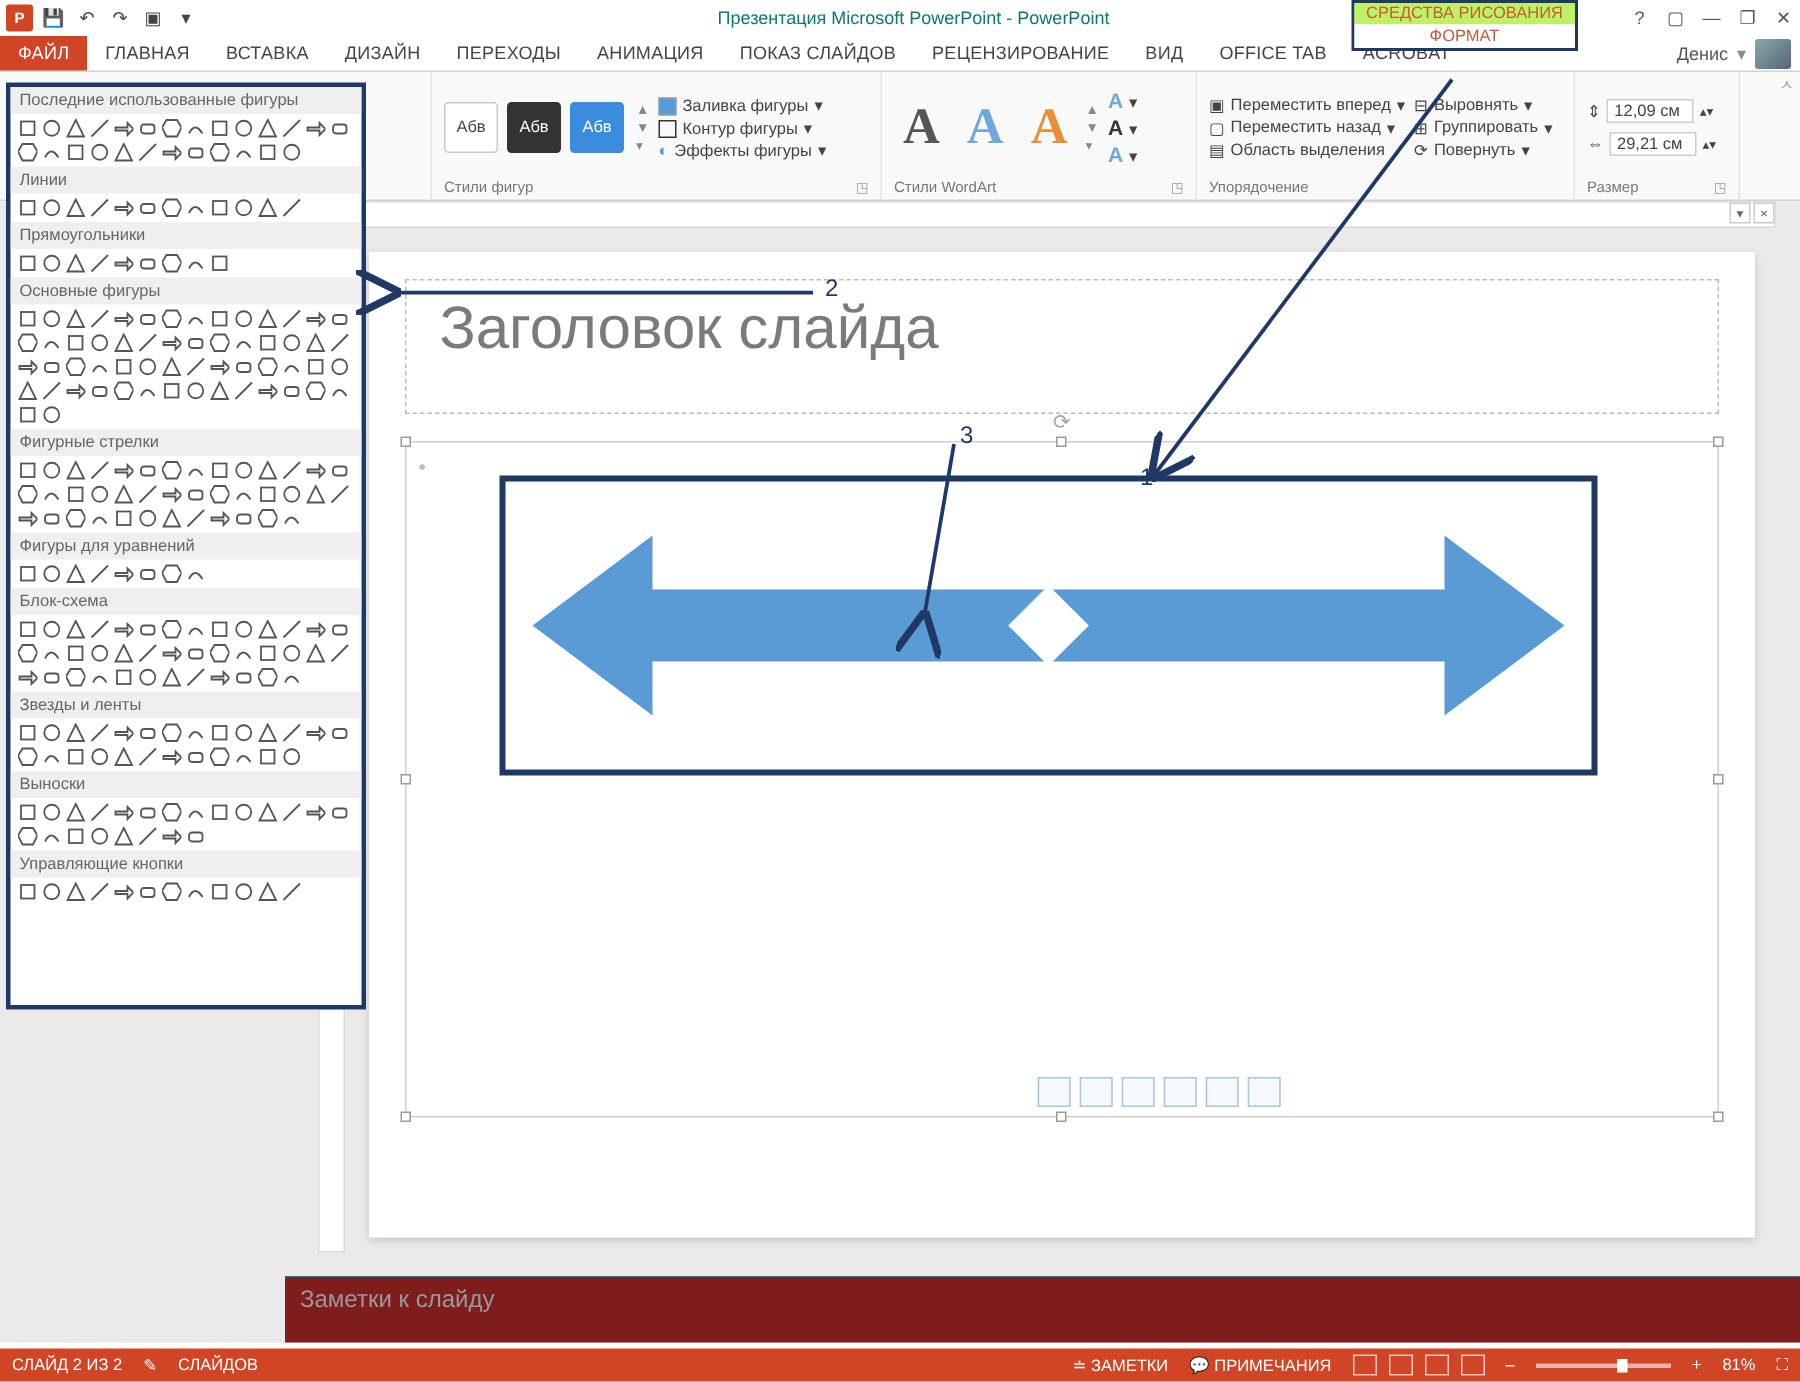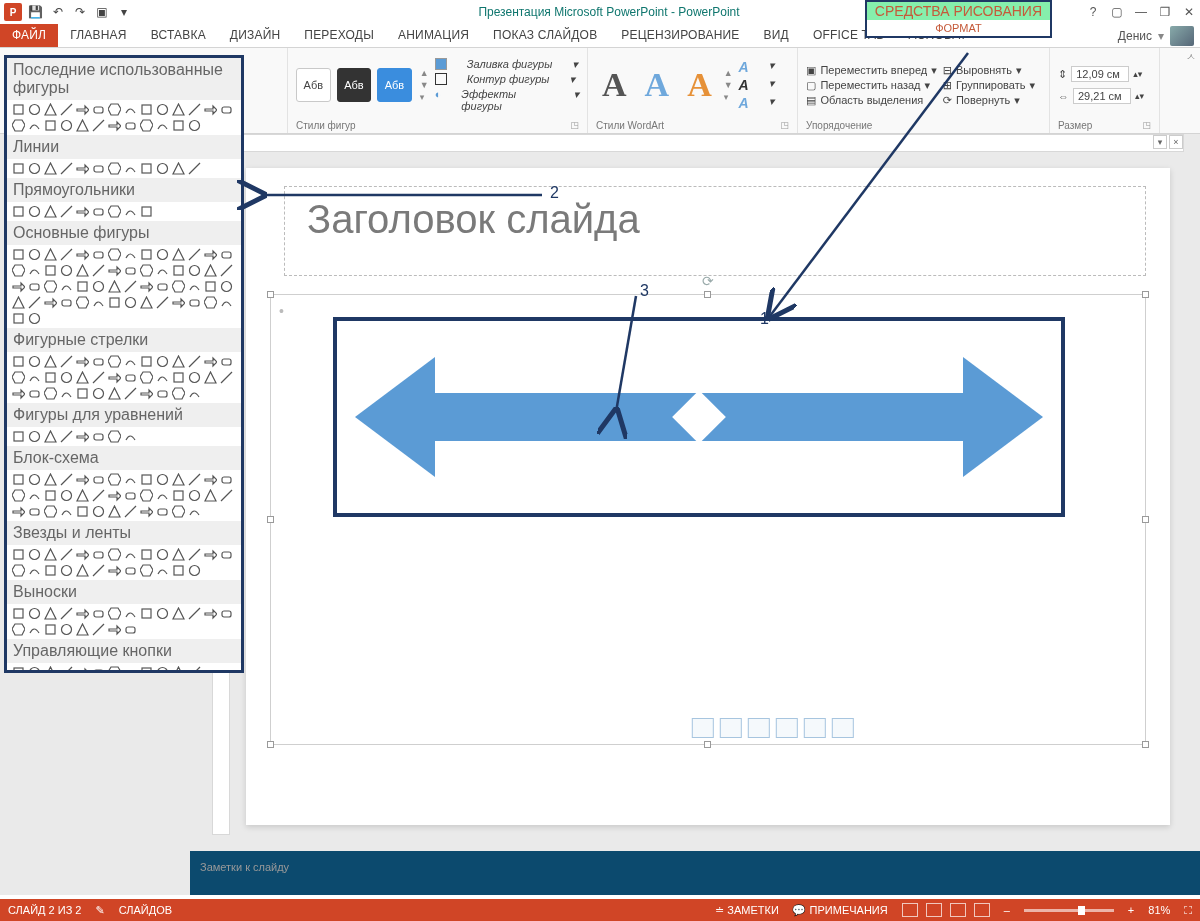--- a/index.html
+++ b/index.html
@@ -5,69 +5,69 @@
 * { margin: 0; padding: 0; box-sizing: border-box; font-family: "Segoe UI", Tahoma, sans-serif; }
 body { background: #fff; width: 1200px; height: 921px; overflow: hidden; font-size: 12px; color: #444; }
 .titlebar { height: 24px; background: #fff; display: flex; align-items: center; padding: 0 4px; }
 .qat { display: flex; gap: 6px; align-items: center; }
 .qat-icon { width: 16px; height: 16px; display: flex; align-items: center; justify-content: center; color: #444; font-size: 12px; }
 .p-logo { background: #d04526; color: #fff; font-weight: bold; border-radius: 2px; width: 18px; height: 18px; font-size: 10px; }
 .title-text { flex: 1; text-align: center; font-size: 12px; color: #0f766e; }
 .win-controls { display: flex; gap: 10px; align-items: center; }
 .win-btn { width: 14px; height: 14px; color: #555; font-size: 12px; display: flex; align-items: center; justify-content: center; }
 .context-tab-box { position: absolute; right: 148px; top: 0; border: 2px solid #1f3864; padding: 0; }
-.context-tab-top { background: #86efac; color: #c55a3a; font-size: 14px; padding: 1px 8px; text-align: left; }
+.context-tab-top { background: #bef264; color: #c55a3a; font-size: 11px; padding: 1px 8px; text-align: left; }
 .context-tab-bot { color: #c55a3a; font-size: 11px; padding: 2px 18px; text-align: center; background: #fff; }
 .user-area { display: flex; align-items: center; gap: 6px; font-size: 12px; color: #555; }
 .avatar { width: 24px; height: 20px; background: linear-gradient(135deg,#8aa,#567); border-radius: 2px; }
 .ribbon-tabs { height: 24px; display: flex; align-items: stretch; border-bottom: 1px solid #d4d4d4; }
 .ribbon-tab { padding: 4px 12px; font-size: 12px; color: #444; text-transform: uppercase; letter-spacing: .2px; }
 .ribbon-tab.file { background: #d04526; color: #fff; }
 .ribbon { height: 86px; background: #f9f9f9; border-bottom: 1px solid #d4d4d4; display: flex; position: relative; }
 .ribbon-group { border-right: 1px solid #e3e3e3; padding: 4px 8px 2px; display: flex; flex-direction: column; justify-content: space-between; }
 .rg-body { flex: 1; display: flex; align-items: center; gap: 6px; }
 .rg-label { font-size: 10px; color: #777; text-align: left; padding-top: 2px; }
 .dlaunch { font-size: 9px; color: #999; float: right; }
 .abv { width: 36px; height: 34px; border: 1px solid #c9c9c9; border-radius: 3px; display: flex; align-items: center; justify-content: center; font-size: 11px; background: #fff; }
 .abv.dark { background: #333; color: #fff; border-color: #333; }
 .abv.blue { background: #3a8dde; color: #fff; border-color: #3a8dde; }
 .style-cmds { display: flex; flex-direction: column; gap: 2px; font-size: 11px; color: #444; }
-.style-cmds div { display: flex; align-items: flex-start; gap: 20px; font-style: italic; }
+.style-cmds div { display: flex; align-items: flex-end; gap: 4px; }
 .swatch { width: 12px; height: 12px; border: 1px solid #999; display: inline-block; }
 .wa { font-family: Georgia, serif; font-size: 34px; font-weight: 600; padding: 0 6px; }
 .wa1 { color: #555; }
 .wa2 { color: #6fa8dc; }
 .wa3 { color: #e69138; }
 .miniA { font-size: 14px; font-weight: bold; color: #6fa8dc; }
 .arrange-cmds { display: flex; flex-direction: column; gap: 2px; font-size: 11px; }
 .arrange-cmds div { display: flex; align-items: center; gap: 4px; white-space: nowrap; }
 .size-row { display: flex; align-items: center; gap: 4px; font-size: 11px; }
 .size-input { border: 1px solid #ccc; padding: 1px 4px; width: 58px; background: #fff; text-align: left; }
 .workspace { position: absolute; top: 134px; left: 0; right: 0; bottom: 26px; display: flex; background: #eaeaea; }
 .shapes-panel { position: absolute; left: 4px; top: 55px; width: 240px; height: 618px; background: #fff; border: 3px solid #1f3864; z-index: 50; overflow: hidden; font-size: 11px; }
-.sp-header { background: #efefef; padding: 3px 6px; color: #666; font-size: 16px; }
+.sp-header { background: #efefef; padding: 3px 6px; color: #666; font-size: 11px; }
 .sp-row { display: flex; flex-wrap: wrap; gap: 1px; padding: 2px 4px; }
 .sp-ic { width: 15px; height: 15px; border: 1px solid transparent; display: flex; align-items: center; justify-content: center; color: #666; font-size: 11px; }
 .sp-ic svg { width: 13px; height: 13px; stroke: #555; fill: none; stroke-width: 1.2; }
 .slide-pane { flex: 1; position: relative; background: #eaeaea; }
 .hruler { position: absolute; top: 0; left: 40px; right: 16px; height: 18px; background: #fff; border: 1px solid #d8d8d8; }
 .vruler { position: absolute; top: 18px; left: 22px; width: 18px; bottom: 60px; background: #fff; border: 1px solid #d8d8d8; }
 .canvas-wrap { position: absolute; top: 34px; left: 56px; right: 30px; bottom: 70px; background: #fff; box-shadow: 0 2px 6px rgba(0,0,0,.15); }
-.title-ph { position: absolute; top: 18px; left: 38px; right: 24px; height: 90px; border: 1px dashed #bbb; padding: 10px 22px; font-size: 40px; color: #7a7a7a; font-weight: 300; }
+.title-ph { position: absolute; top: 18px; left: 24px; right: 24px; height: 90px; border: 1px dashed #bbb; padding: 10px 22px; font-size: 40px; color: #7a7a7a; font-weight: 300; }
 .content-ph { position: absolute; top: 126px; left: 24px; right: 24px; bottom: 80px; border: 1px solid #cfcfcf; }
 .sel-handle { position: absolute; width: 7px; height: 7px; background: #fff; border: 1px solid #9a9a9a; }
 .content-inner { position: absolute; top: 22px; left: 62px; right: 80px; height: 200px; border: 4px solid #1f3864; display: flex; align-items: center; justify-content: center; }
 .double-arrow { width: 95%; height: 120px; position: relative; }
 .da-bar { position: absolute; top: 36px; left: 64px; right: 64px; height: 48px; background: #5b9bd5; }
 .da-head-l { position: absolute; left: 0; top: 0; width: 0; height: 0; border-top: 60px solid transparent; border-bottom: 60px solid transparent; border-right: 80px solid #5b9bd5; }
 .da-head-r { position: absolute; right: 0; top: 0; width: 0; height: 0; border-top: 60px solid transparent; border-bottom: 60px solid transparent; border-left: 80px solid #5b9bd5; }
 .diamond { position: absolute; left: 50%; top: 50%; width: 38px; height: 38px; background: #fff; transform: translate(-50%,-50%) rotate(45deg); }
 .ph-icons { position: absolute; left: 50%; transform: translateX(-10%); bottom: 6px; display: flex; gap: 6px; }
 .ph-icons span { width: 22px; height: 20px; border: 1px solid #a7c5df; background: #f5f9fc; display: inline-block; }
-.notes-pane { position: absolute; left: 190px; right: 0; bottom: 0; height: 44px; background: #0c4a6e; border-top: 4px solid #0c4a6e; padding: 6px 10px; color: #999; font-size: 11px; }
+.notes-pane { position: absolute; left: 190px; right: 0; bottom: 0; height: 44px; background: #7f1d1d; border-top: 1px solid #0c4a6e; padding: 6px 10px; color: #999; font-size: 16px; }
 .statusbar { position: absolute; left: 0; right: 0; bottom: 0; height: 22px; background: #d04526; color: #fff; display: flex; align-items: center; font-size: 11px; padding: 0 8px; gap: 14px; }
 .sb-spacer { flex: 1; }
 .sb-views { display: flex; gap: 8px; align-items: center; }
 .sb-view { width: 16px; height: 14px; border: 1px solid rgba(255,255,255,.7); }
 .zoom-slider { width: 90px; height: 3px; background: rgba(255,255,255,.6); position: relative; }
 .zoom-thumb { position: absolute; left: 60%; top: -3px; width: 7px; height: 9px; background: #fff; }
 .annot { position: absolute; z-index: 60; pointer-events: none; }
 .annot-num { font-size: 16px; color: #1f3864; font-weight: 500; }
 .ruler-gap-close { position: absolute; right: 0; top: 0; display: flex; gap: 2px; }
 .ruler-gap-close span { width: 14px; height: 14px; border: 1px solid #ccc; font-size: 9px; display: flex; align-items: center; justify-content: center; color: #666; background: #fff; }

